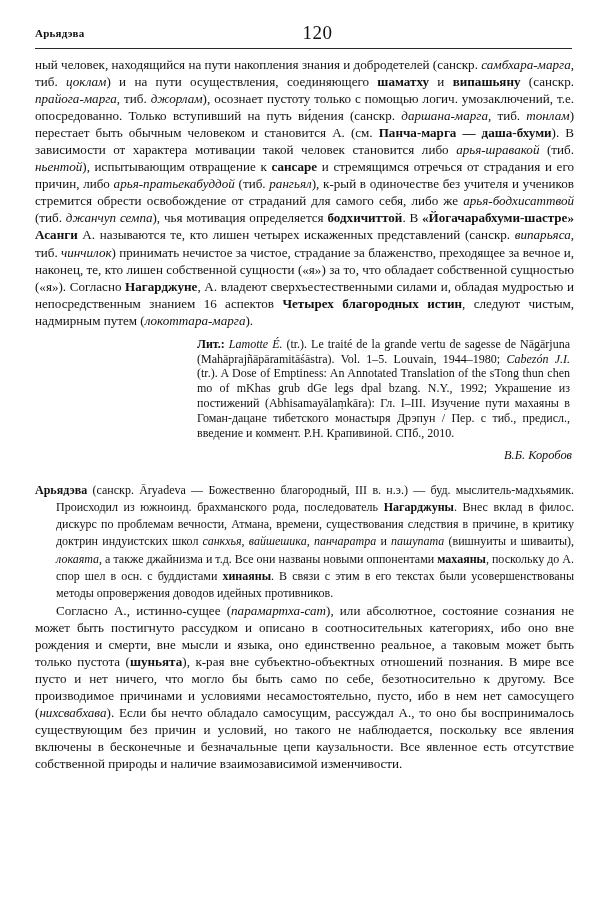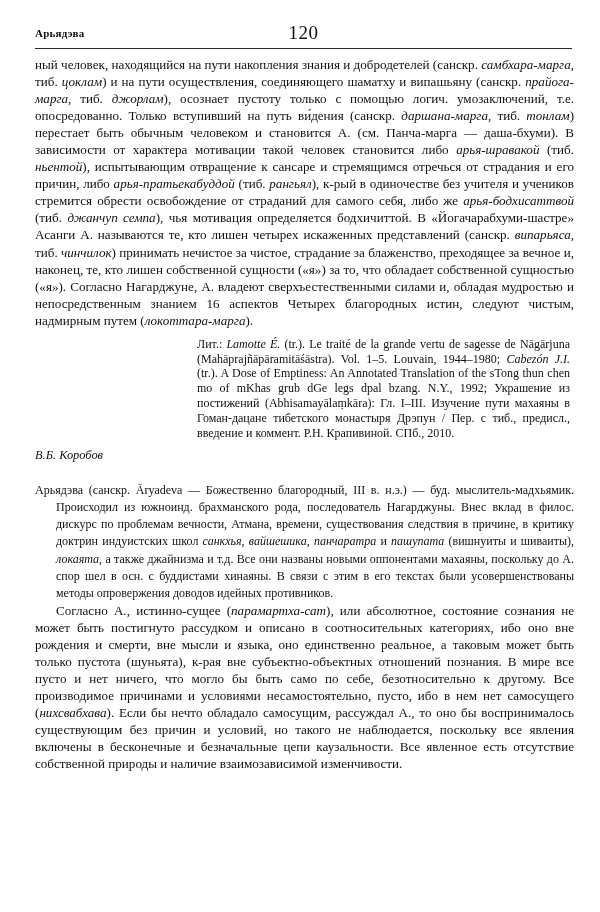--- a/index.html
+++ b/index.html
@@ -34,21 +34,21 @@
     position: absolute;
     left: 0;
     top: 4px;
     font-size: 11px;
     font-weight: bold;
     letter-spacing: 0.2px;
     line-height: 14px;
   }
   .runhead-folio {
     position: absolute;
-    left: 0;
+    left: 14px;
     top: 0;
     width: 537px;
     text-align: center;
     font-size: 19px;
     line-height: 22px;
     letter-spacing: 0.5px;
   }
   .runhead-rule {
     position: absolute;
     left: 0;
@@ -93,29 +93,30 @@
     font-size: 12px;
     line-height: 14.8px;
     text-align: justify;
     padding-left: 158px;
     text-indent: 0;
   }
   .byline {
     margin: 0;
     font-size: 12.4px;
     line-height: 16px;
+    text-align: right;
     font-style: italic;
     padding-right: 2px;
   }
 
   .gap-lit { height: 4px; }
   .gap-byline { height: 3px; }
   .gap-entry { height: 19px; }
 
-  b, .b { font-weight: normal; }
+  b, .b { font-weight: bold; }
   i, .i { }
 </style>
 </head>
 <body>
 
 <div class="page">
 
   <div class="runhead">
     <div class="runhead-folio">120</div>
     <div class="runhead-title">Арьядэва</div>

